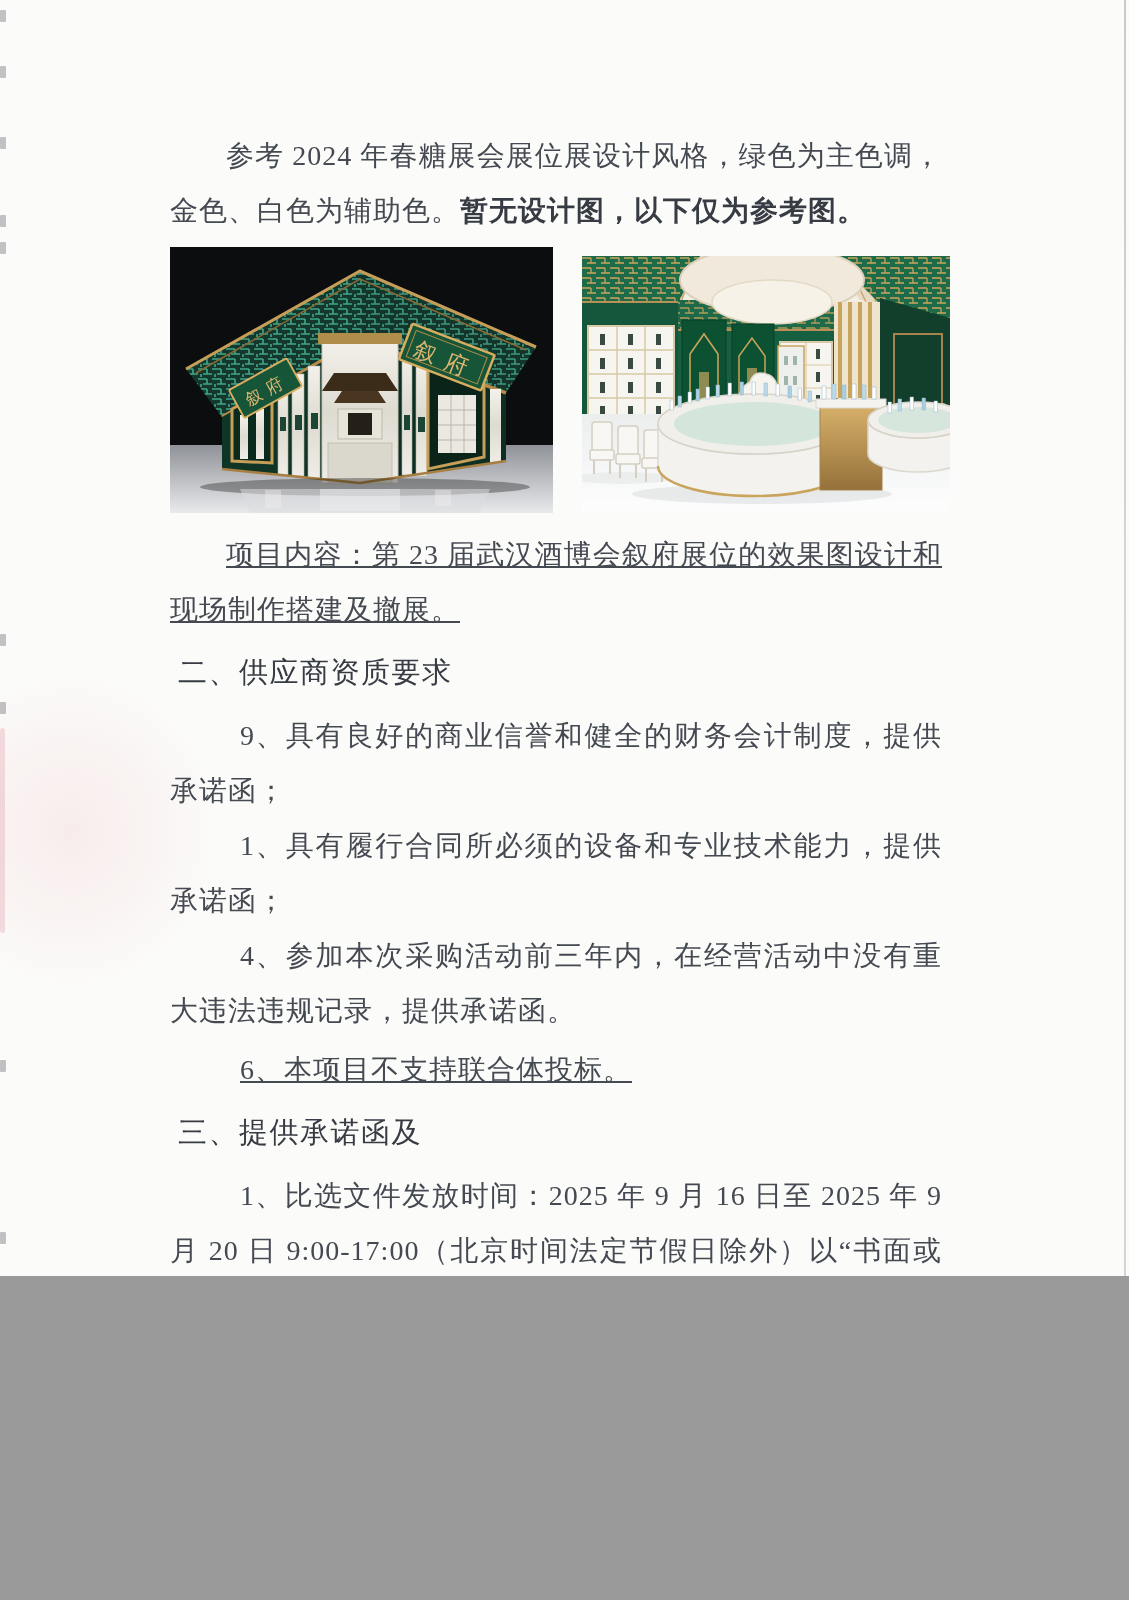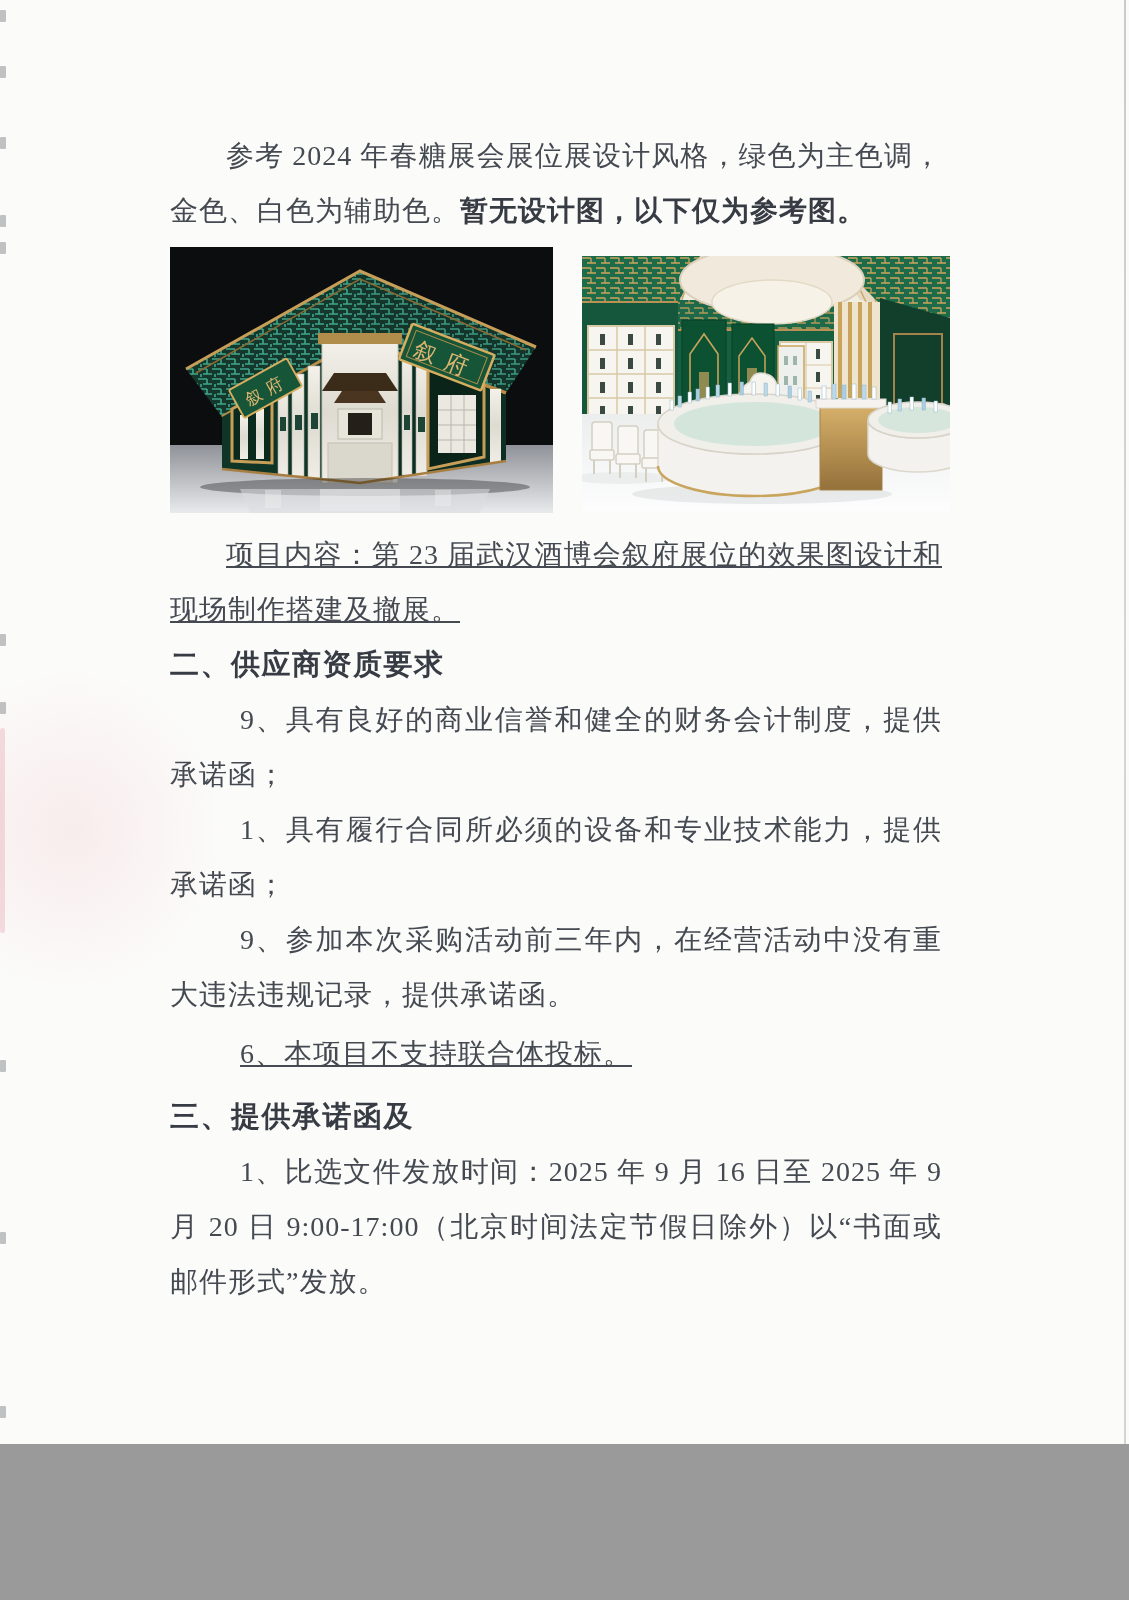--- a/index.html
+++ b/index.html
@@ -1,20 +1,20 @@
 <!DOCTYPE html>
 <html><head>
 <meta charset="utf-8">
 <style>
   html,body { margin:0; padding:0; }
   body { background:#9a9a9a; font-family:"Liberation Serif", serif; }
 
   .page {
     position:relative;
-    width:1129px; height:1444px;
+    width:1129px; height:1276px;
     margin:0 auto;
     background:#fbfbf9;
     overflow:hidden;
   }
 
   
   .edge-line {
     position:absolute; top:0; right:3px; width:2px; height:1600px;
     background:linear-gradient(#b7bdb9 0%, #c6ccc8 40%, #c2c8c4 100%);
     opacity:.75;
@@ -35,21 +35,21 @@
 
   
   .content {
     position:absolute; left:170px; top:128px; width:772px;
     font-size:28px; line-height:55px; letter-spacing:1px;
     color:#454a52; text-align:justify;
   }
   .content p { margin:0; text-indent:2em; }
   .content p.item { text-indent:2.5em; }
   .content h2 {
-    margin:0; font-size:29px; line-height:55px; font-weight:700;
+    margin:8px; font-size:29px; line-height:55px; font-weight:400;
     color:#373b43; text-indent:0; letter-spacing:1.5px;
   }
   .intro-bold { font-weight:700; color:#373b43; }
   p.pre-space { margin-top:4px;text-decoration:underline; }
   h2.sec3 { margin-top:8px; }
 
   
   .figures { display:flex; gap:29px; margin:9px 0 14px 0; text-indent:0; }
   .fig { display:block; line-height:0; }
   .fig svg { display:block; }
@@ -347,21 +347,21 @@
           </g>
         </svg>
       </span>
     </div>
 
     <p class="pre-space">项目内容：第 23 届武汉酒博会叙府展位的效果图设计和现场制作搭建及撤展。</p>
 
     <h2>二、供应商资质要求</h2>
     <p class="item">9、具有良好的商业信誉和健全的财务会计制度，提供承诺函；</p>
     <p class="item">1、具有履行合同所必须的设备和专业技术能力，提供承诺函；</p>
-    <p class="item">9、参加本次采购活动前三年内，在经营活动中没有重大违法违规记录，提供承诺函。</p>
+    <p class="item">4、参加本次采购活动前三年内，在经营活动中没有重大违法违规记录，提供承诺函。</p>
     <p class="item pre-space">6、本项目不支持联合体投标。</p>
 
     <h2 class="sec3">三、提供承诺函及</h2>
     <p class="item">1、比选文件发放时间：2025 年 9 月 16 日至 2025 年 9 月 20 日 9:00-17:00（北京时间法定节假日除外）以“书面或邮件形式”发放。</p>
   </div>
 
   <div class="page-number">2</div>
 </div>
 
 </body></html>

